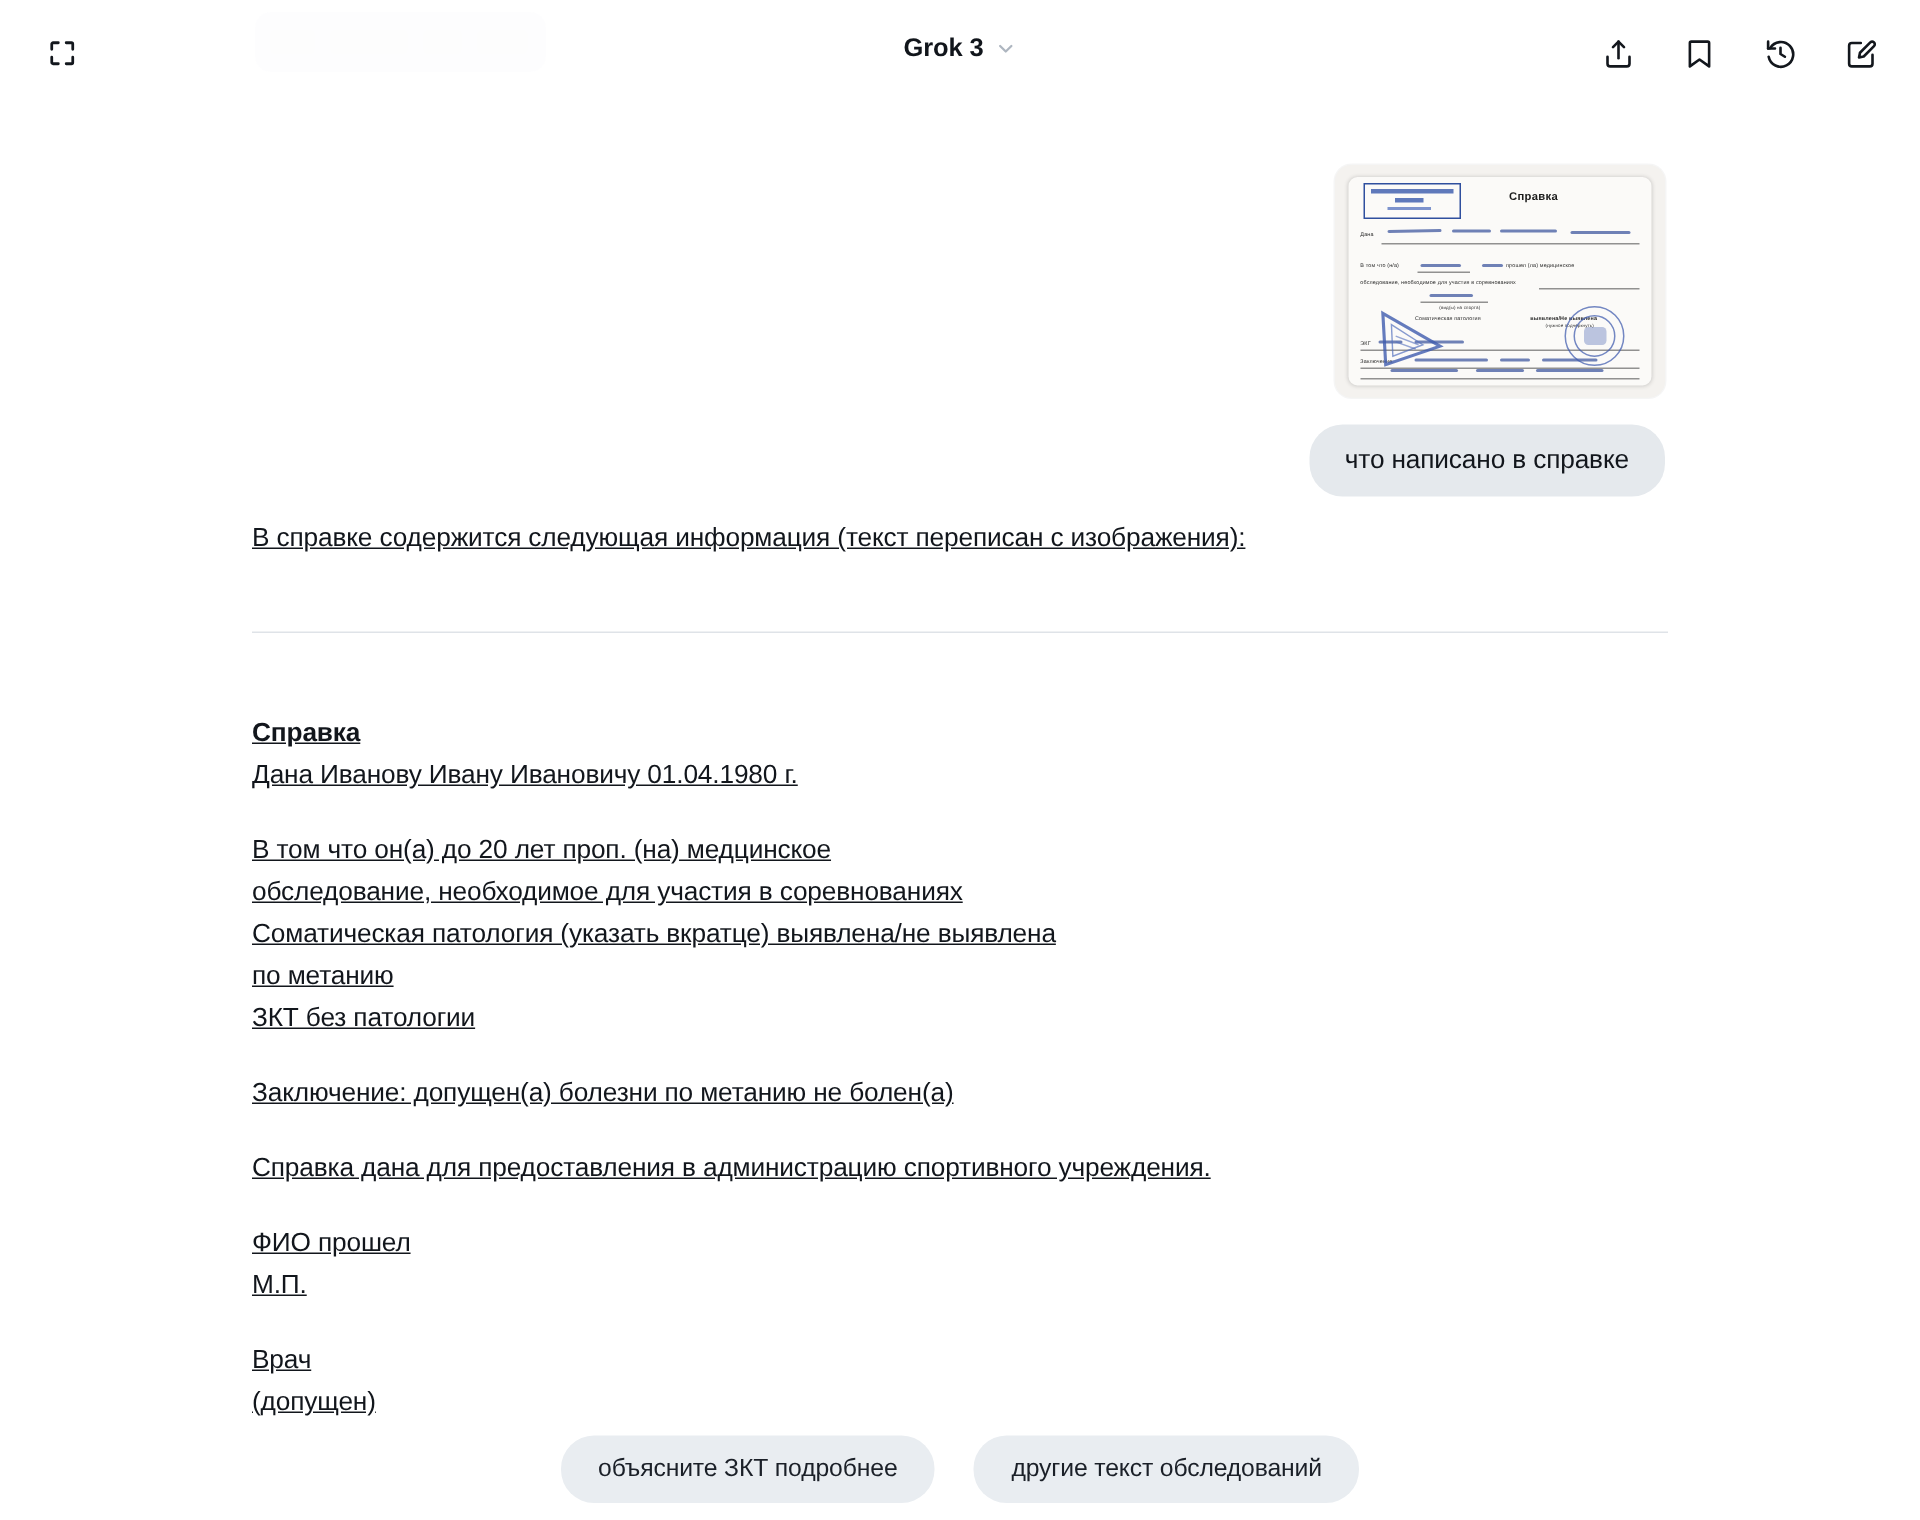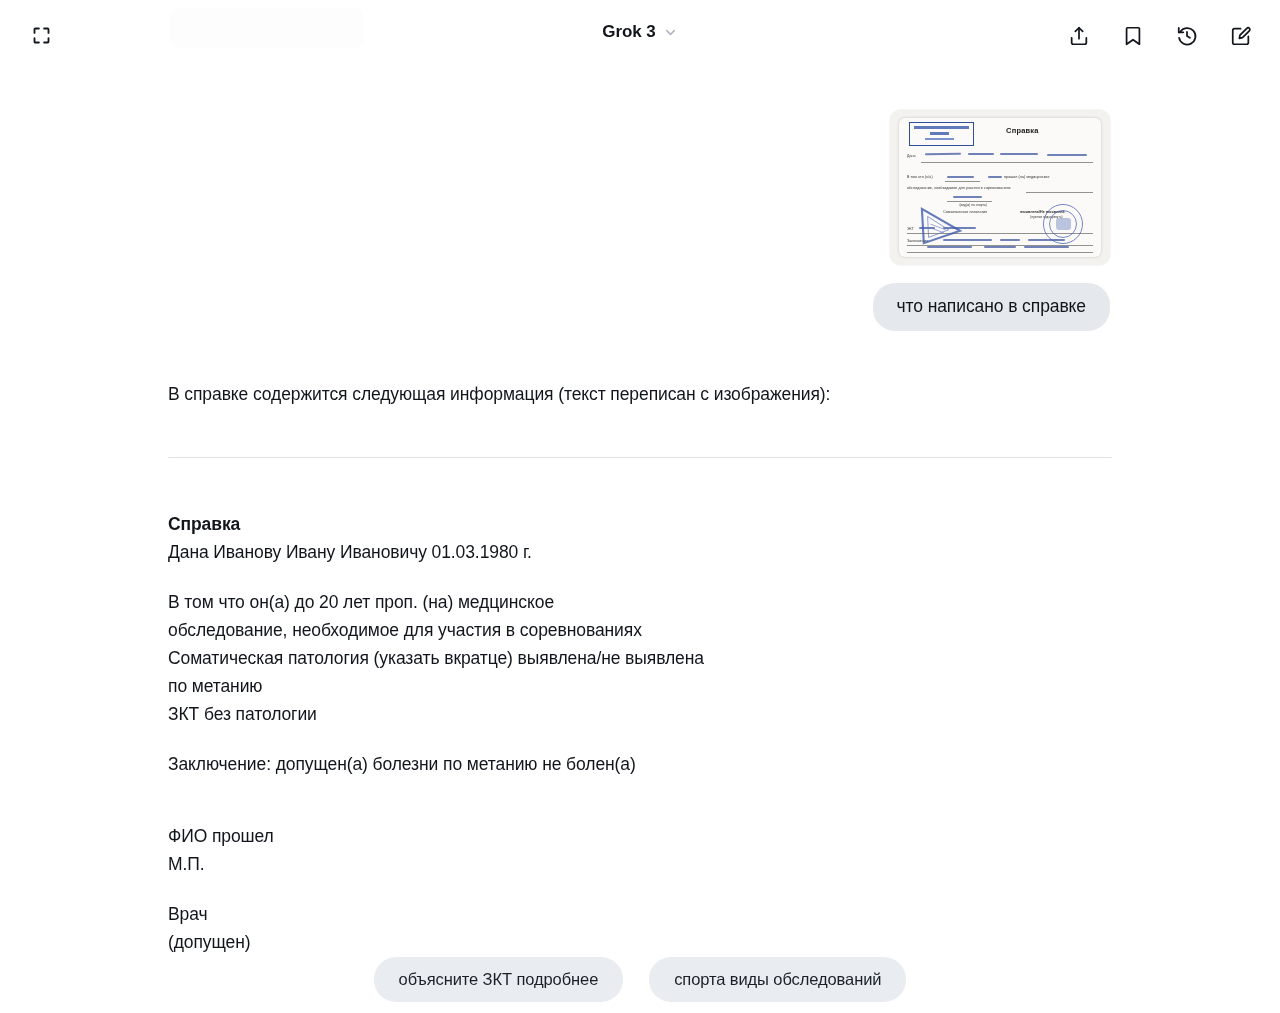--- a/index.html
+++ b/index.html
@@ -107,21 +107,21 @@
 
   
   .bubble-row { display: flex; justify-content: flex-end; padding-right: 170px; margin-top: 18px; }
   .bubble {
     background: #e5e9ed; color: #12161c;
     border-radius: 22px; padding: 13px 24px;
     font-size: 17.5px; line-height: 1.25; letter-spacing: -.1px;
   }
 
   
-  .assistant { padding: 0 168px; margin-top: 51px; }
+  .assistant { padding: 0 168px; margin-top: 15px; text-decoration: underline; }
   .intro { font-size: 17.5px; line-height: 1.45; letter-spacing: -.1px; color: #12161c; }
   .divider {
     height: 1px; background: #dfe3e8; margin: 50px 0 0 0; width: 944px;
   }
   .doc { margin-top: 52px; font-size: 17.5px; line-height: 28px; letter-spacing: -.1px; }
   .doc .h { font-weight: bold; }
   .doc .blank { height: 22px; }
 
   
   .chips {
@@ -265,37 +265,38 @@
   <div class="bubble-row">
     <div class="bubble">что написано в справке</div>
   </div>
 
   <div class="assistant">
     <div class="intro">В справке содержится следующая информация (текст переписан с изображения):</div>
     <div class="divider"></div>
     <div class="doc">
       <div class="h">Справка</div>
       <div id="doc-lines">
-          <div>Дана Иванову Ивану Ивановичу 01.03.1980 г.</div>
+          <div>Дана Иванову Ивану Ивановичу 01.04.1980 г.</div>
           <div class="blank"></div>
           <div>В том что он(а) до 20 лет проп. (на) медцинское</div>
           <div>обследование, необходимое для участия в соревнованиях</div>
           <div>Соматическая патология (указать вкратце) выявлена/не выявлена</div>
           <div>по метанию</div>
           <div>ЗКТ без патологии</div>
           <div class="blank"></div>
           <div>Заключение: допущен(а) болезни по метанию не болен(а)</div>
           <div class="blank"></div>
+          <div>Справка дана для предоставления в администрацию спортивного учреждения.</div>
           <div class="blank"></div>
           <div>ФИО прошел</div>
           <div>М.П.</div>
           <div class="blank"></div>
           <div>Врач</div>
           <div>(допущен)</div>
         </div>
     </div>
   </div>
 </div>
 
 <div class="chips">
   <button class="chip">объясните ЗКТ подробнее</button>
-  <button class="chip">спорта виды обследований</button>
+  <button class="chip">другие текст обследований</button>
 </div>
 
 </body></html>

